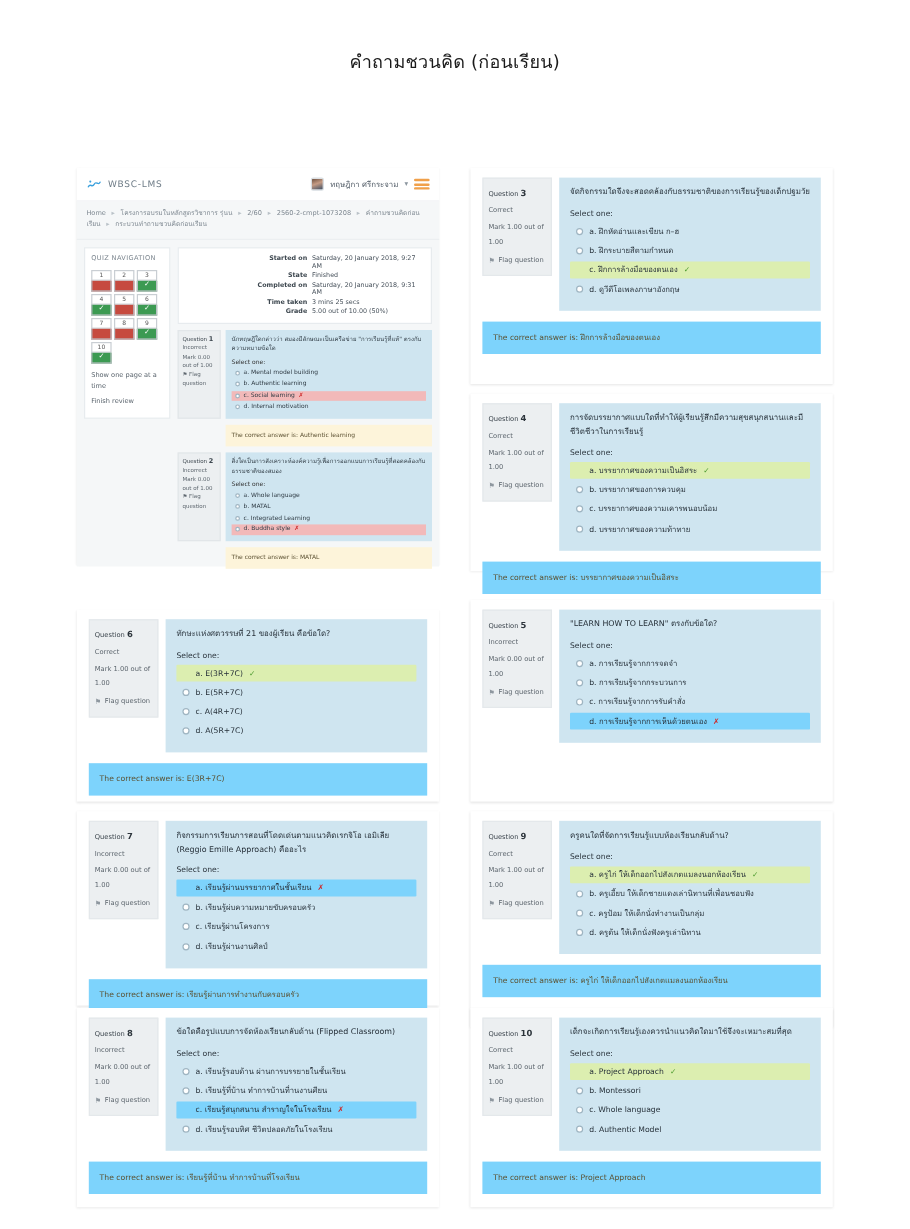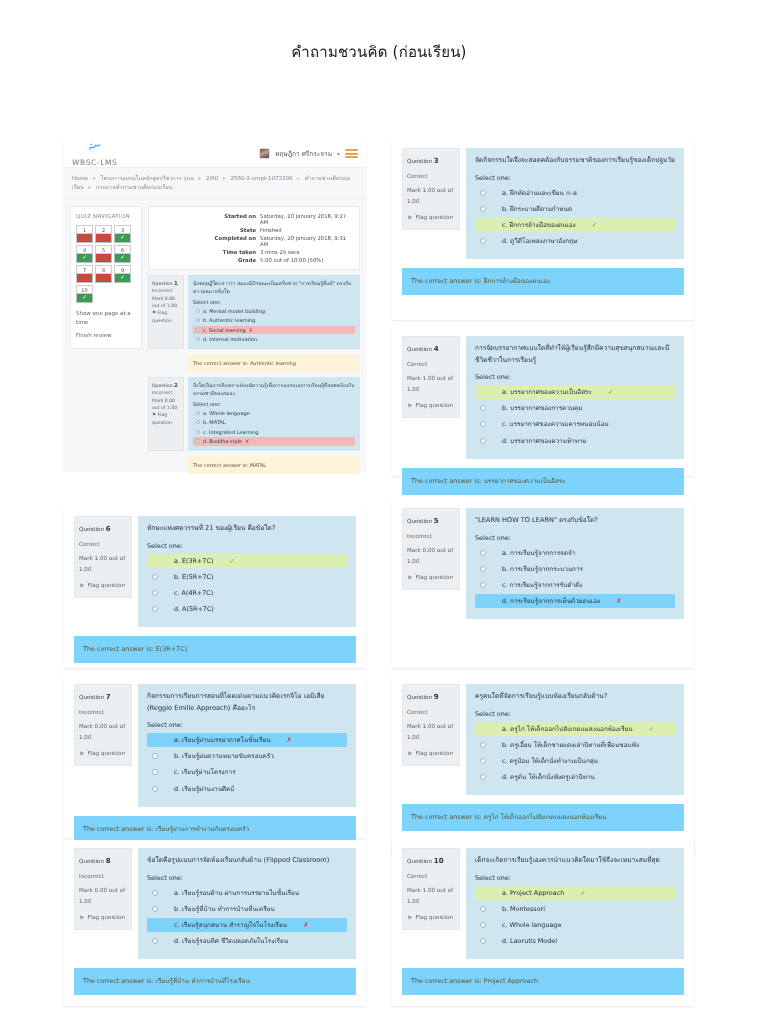--- a/index.html
+++ b/index.html
@@ -29,21 +29,21 @@
     background: #ffffff;
     box-shadow: 0 1px 2px rgba(0,0,0,.10);
   }
 
   
   #shot-main { left: 64px; top: 64px; width: 302px; height: 330px; }
   .lms-header {
     height: 28px; background:#fff; display:flex; align-items:center;
     padding: 0 8px; border-bottom: 1px solid #eef1f3;
   }
-  .logo-wrap { display:flex; align-items:center; gap:5px;flex-direction:column; }
+  .logo-wrap { display:flex; align-items:center; gap:5px; }
   .logo-mark { width:13px; height:13px; }
   .brand { font-size:7.5px; letter-spacing:.6px; color:#6d7b86; }
   .hdr-right { margin-left:auto; display:flex; align-items:center; gap:5px; }
   .avatar {
     width:11px;height:11px;border-radius:2px;
     background: linear-gradient(160deg,#6d5140 0%, #c59b84 45%, #3b4d63 100%);
     border:1px solid #d7dde2;
   }
   .user-name { font-size:6.5px; color:#4a5560; }
   .caret { font-size:6px; color:#8b959e; }
@@ -121,21 +121,21 @@
   .card .qinfo2 .qt b { font-size:7px; color:#2c343b; }
   .card .qinfo2 .st { margin-bottom:3px; }
   .card .qinfo2 .mk { margin-bottom:4px; }
   .card .qinfo2 .flag { display:flex; align-items:center; gap:3px; }
   .flag-ico { color:#8e979f; font-size:6px; }
   .card .qbody2 { flex:1; background:#cfe5f0; padding:7px 9px 9px; }
   .card .qtext2 { font-size:6.6px; line-height:1.75; color:#263039; margin-bottom:7px; }
   .card .sel2 { font-size:6.4px; color:#2b343c; margin-bottom:4px; }
   .card .opt2 {
     font-size:6.4px; line-height:1.9; color:#263039; padding:1px 5px;
-    display:flex; align-items:center; gap:16px; margin-bottom:2px; border-radius:1px;text-align:center;
+    display:flex; align-items:center; gap:5px; margin-bottom:2px; border-radius:1px;text-align:center;
   }
   .card .opt2 .radio { width:6px; height:6px; }
   .card .opt2.sel-wrong { background:#7dd3fc; }
   .card .opt2.sel-right { background:#dceeb0; }
   .card .opt2.sel-wrong .radio,
   .card .opt2.sel-right .radio { background:transparent; border-color:transparent; }
   .card .feedback2 {
     margin:9px 10px 10px; background:#7dd3fc; font-size:6.4px; color:#5a5030;
     padding:8px 9px; line-height:1.7;
   }
@@ -558,21 +558,21 @@
       </div>
       <div class="qbody2">
         <div class="qtext2">ข้อใดคือรูปแบบการจัดห้องเรียนกลับด้าน (Flipped Classroom)</div>
         <div class="sel2">Select one:</div>
         <div class="opt2">
             <span class="radio"></span>
             <span>a. เรียนรู้รอบด้าน ผ่านการบรรยายในชั้นเรียน</span>
           </div>
         <div class="opt2">
             <span class="radio"></span>
-            <span>b. เรียนรู้ที่บ้าน ทำการบ้านที่นเครียน</span>
+            <span>b. เรียนรู้ที่บ้าน ทำการบ้านที่านงานศียน</span>
           </div>
         <div class="opt2 sel-wrong">
             <span class="radio"></span>
             <span>c. เรียนรู้สนุกสนาน สำราญใจในโรงเรียน</span>
             <span class="mark-x">✗</span>
           </div>
         <div class="opt2">
             <span class="radio"></span>
             <span>d. เรียนรู้รอบทิศ ชีวิตปลอดภัยในโรงเรียน</span>
           </div>
@@ -603,20 +603,20 @@
         <div class="opt2">
             <span class="radio"></span>
             <span>b. Montessori</span>
           </div>
         <div class="opt2">
             <span class="radio"></span>
             <span>c. Whole language</span>
           </div>
         <div class="opt2">
             <span class="radio"></span>
-            <span>d. Laorutis Model</span>
+            <span>d. Authentic Model</span>
           </div>
       </div>
     </div>
     <div class="feedback2">The correct answer is: Project Approach</div>
   </div>
 
 </div>
 
 </body></html>

